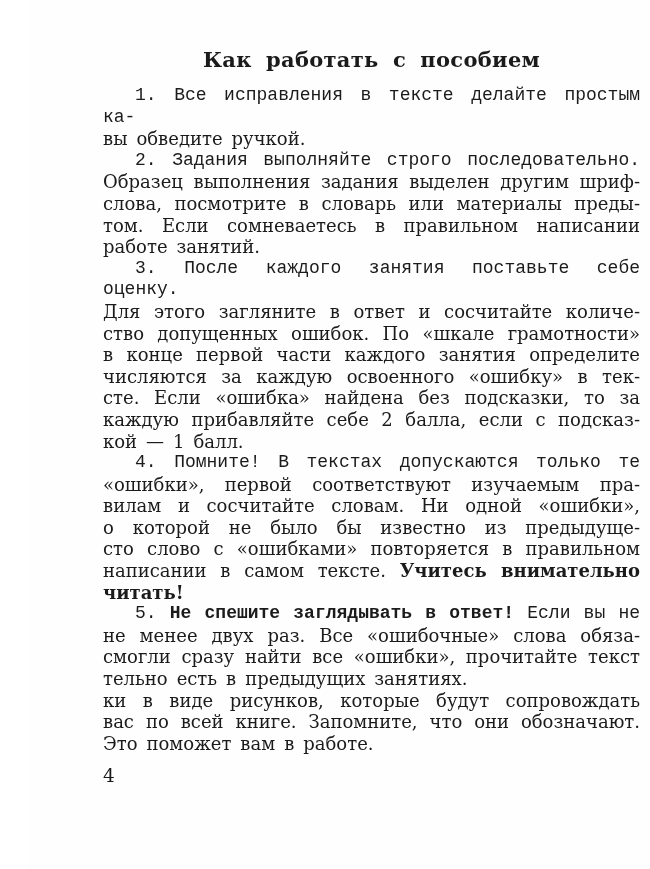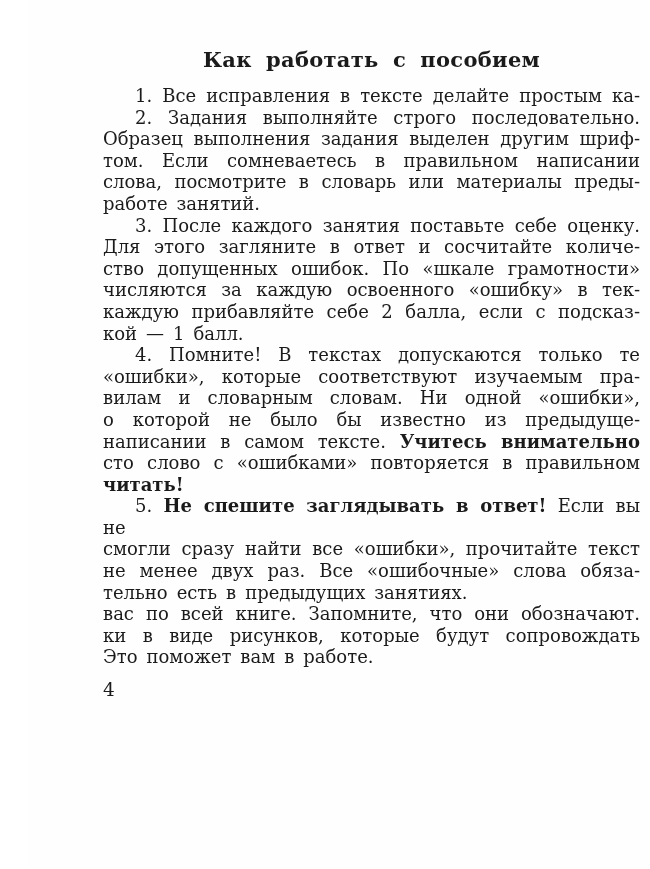--- a/index.html
+++ b/index.html
@@ -37,20 +37,21 @@
     padding: 0;
   }
   .line {
     text-align: justify;
     text-align-last: justify;
     word-spacing: 0.10em;
     white-space: normal;
   }
   .line.first {
     text-indent: 32px;
+    font-family: Liberation Mono, monospace;
   }
   .line.last {
     text-align-last: left;
     word-spacing: 0.18em;
   }
   .seg.bold {
     font-weight: bold;
   }
   .page-number {
     font-size: 18.5px;
@@ -60,51 +61,54 @@
   }
 </style>
 </head>
 <body>
 
 <div class="page">
   <h1 class="title">Как работать с пособием</h1>
   <div class="bodytext">
       <div class="paragraph">
         <div class="line first"><span class="seg">1. Все исправления в тексте делайте простым ка-</span></div>
+        <div class="line last"><span class="seg">вы обведите ручкой.</span></div>
       </div>
       <div class="paragraph">
         <div class="line first"><span class="seg">2. Задания выполняйте строго последовательно.</span></div>
         <div class="line"><span class="seg">Образец выполнения задания выделен другим шриф-</span></div>
+        <div class="line"><span class="seg">слова, посмотрите в словарь или материалы преды-</span></div>
         <div class="line"><span class="seg">том. Если сомневаетесь в правильном написании</span></div>
-        <div class="line"><span class="seg">слова, посмотрите в словарь или материалы преды-</span></div>
         <div class="line last"><span class="seg">работе занятий.</span></div>
       </div>
       <div class="paragraph">
         <div class="line first"><span class="seg">3. После каждого занятия поставьте себе оценку.</span></div>
         <div class="line"><span class="seg">Для этого загляните в ответ и сосчитайте количе-</span></div>
         <div class="line"><span class="seg">ство допущенных ошибок. По «шкале грамотности»</span></div>
+        <div class="line"><span class="seg">в конце первой части каждого занятия определите</span></div>
         <div class="line"><span class="seg">числяются за каждую освоенного «ошибку» в тек-</span></div>
+        <div class="line"><span class="seg">сте. Если «ошибка» найдена без подсказки, то за</span></div>
         <div class="line"><span class="seg">каждую прибавляйте себе 2 балла, если с подсказ-</span></div>
         <div class="line last"><span class="seg">кой — 1 балл.</span></div>
       </div>
       <div class="paragraph">
         <div class="line first"><span class="seg">4. Помните! В текстах допускаются только те</span></div>
-        <div class="line"><span class="seg">«ошибки», которые соответствуют изучаемым пра-</span></div>
-        <div class="line"><span class="seg">вилам и словарным словам. Ни одной «ошибки»,</span></div>
+        <div class="line"><span class="seg">«ошибки», первой соответствуют изучаемым пра-</span></div>
+        <div class="line"><span class="seg">вилам и сосчитайте словам. Ни одной «ошибки»,</span></div>
         <div class="line"><span class="seg">о которой не было бы известно из предыдуще-</span></div>
+        <div class="line"><span class="seg">сто слово с «ошибками» повторяется в правильном</span></div>
         <div class="line"><span class="seg">написании в самом тексте. </span><span class="seg bold">Учитесь внимательно</span></div>
-        <div class="line"><span class="seg">сто слово с «ошибками» повторяется в правильном</span></div>
         <div class="line last"><span class="seg bold">читать!</span></div>
       </div>
       <div class="paragraph">
         <div class="line first"><span class="seg">5. </span><span class="seg bold">Не спешите заглядывать в ответ!</span><span class="seg"> Если вы не</span></div>
+        <div class="line"><span class="seg">не менее двух раз. Все «ошибочные» слова обяза-</span></div>
         <div class="line"><span class="seg">смогли сразу найти все «ошибки», прочитайте текст</span></div>
-        <div class="line"><span class="seg">не менее двух раз. Все «ошибочные» слова обяза-</span></div>
         <div class="line last"><span class="seg">тельно есть в предыдущих занятиях.</span></div>
       </div>
       <div class="paragraph">
+        <div class="line"><span class="seg">ки в виде рисунков, которые будут сопровождать</span></div>
         <div class="line"><span class="seg">вас по всей книге. Запомните, что они обозначают.</span></div>
-        <div class="line"><span class="seg">ки в виде рисунков, которые будут сопровождать</span></div>
         <div class="line last"><span class="seg">Это поможет вам в работе.</span></div>
       </div>
     </div>
   <div class="page-number">4</div>
 </div>
 
 </body></html>

